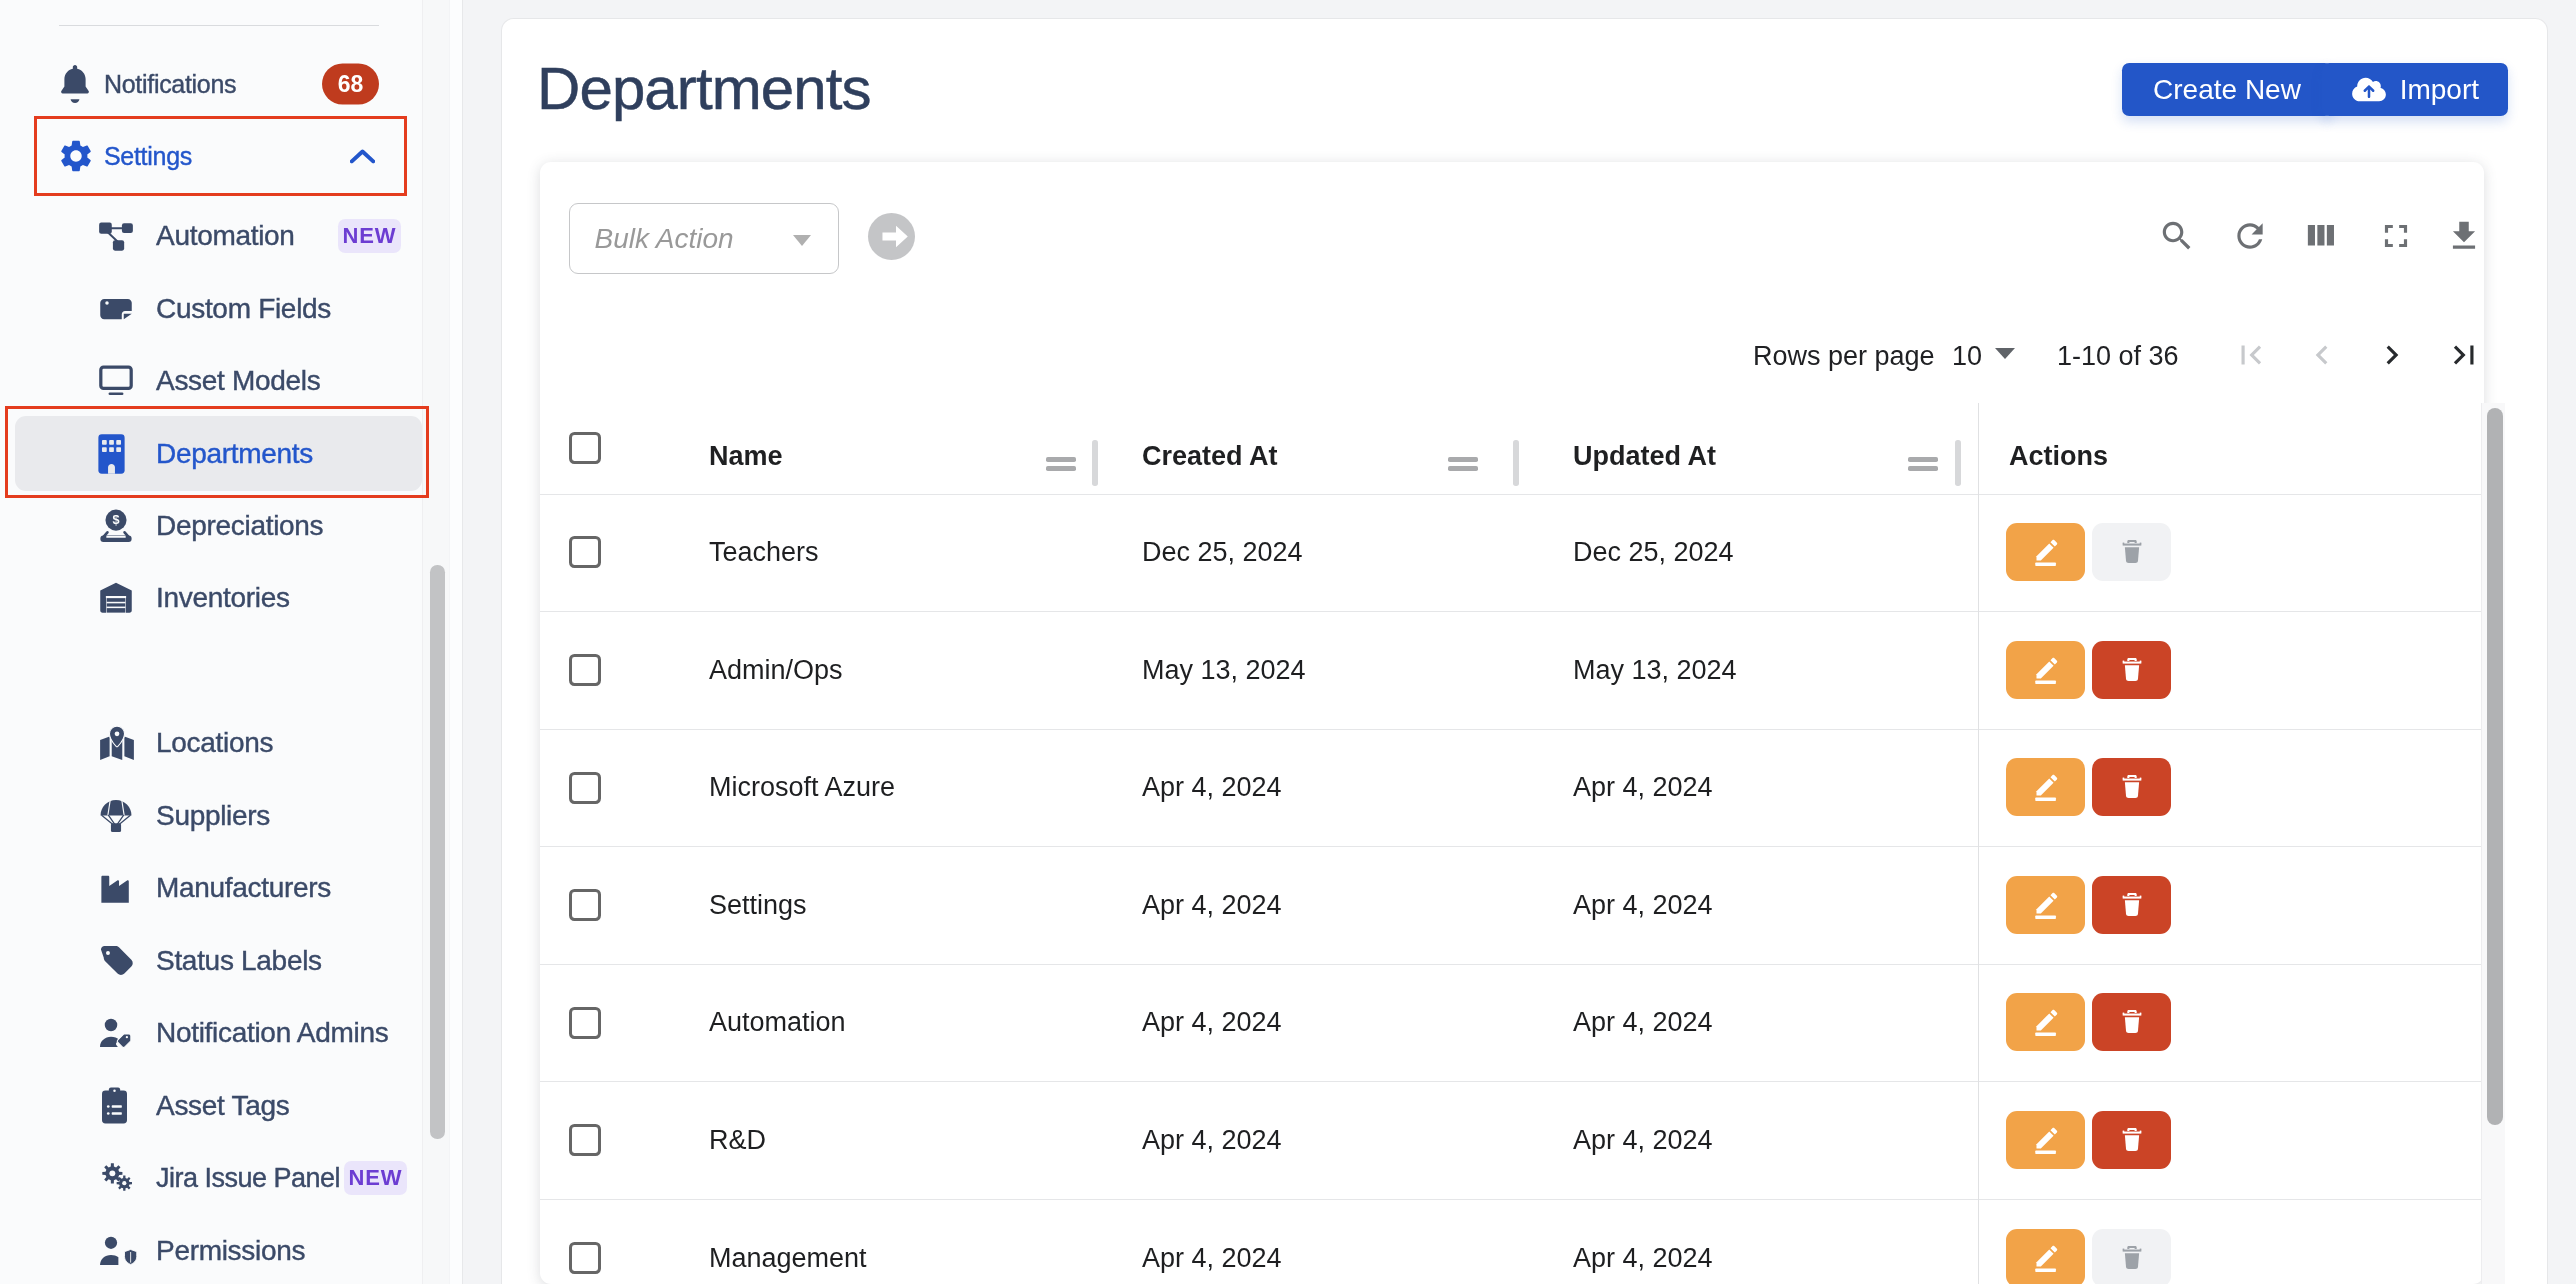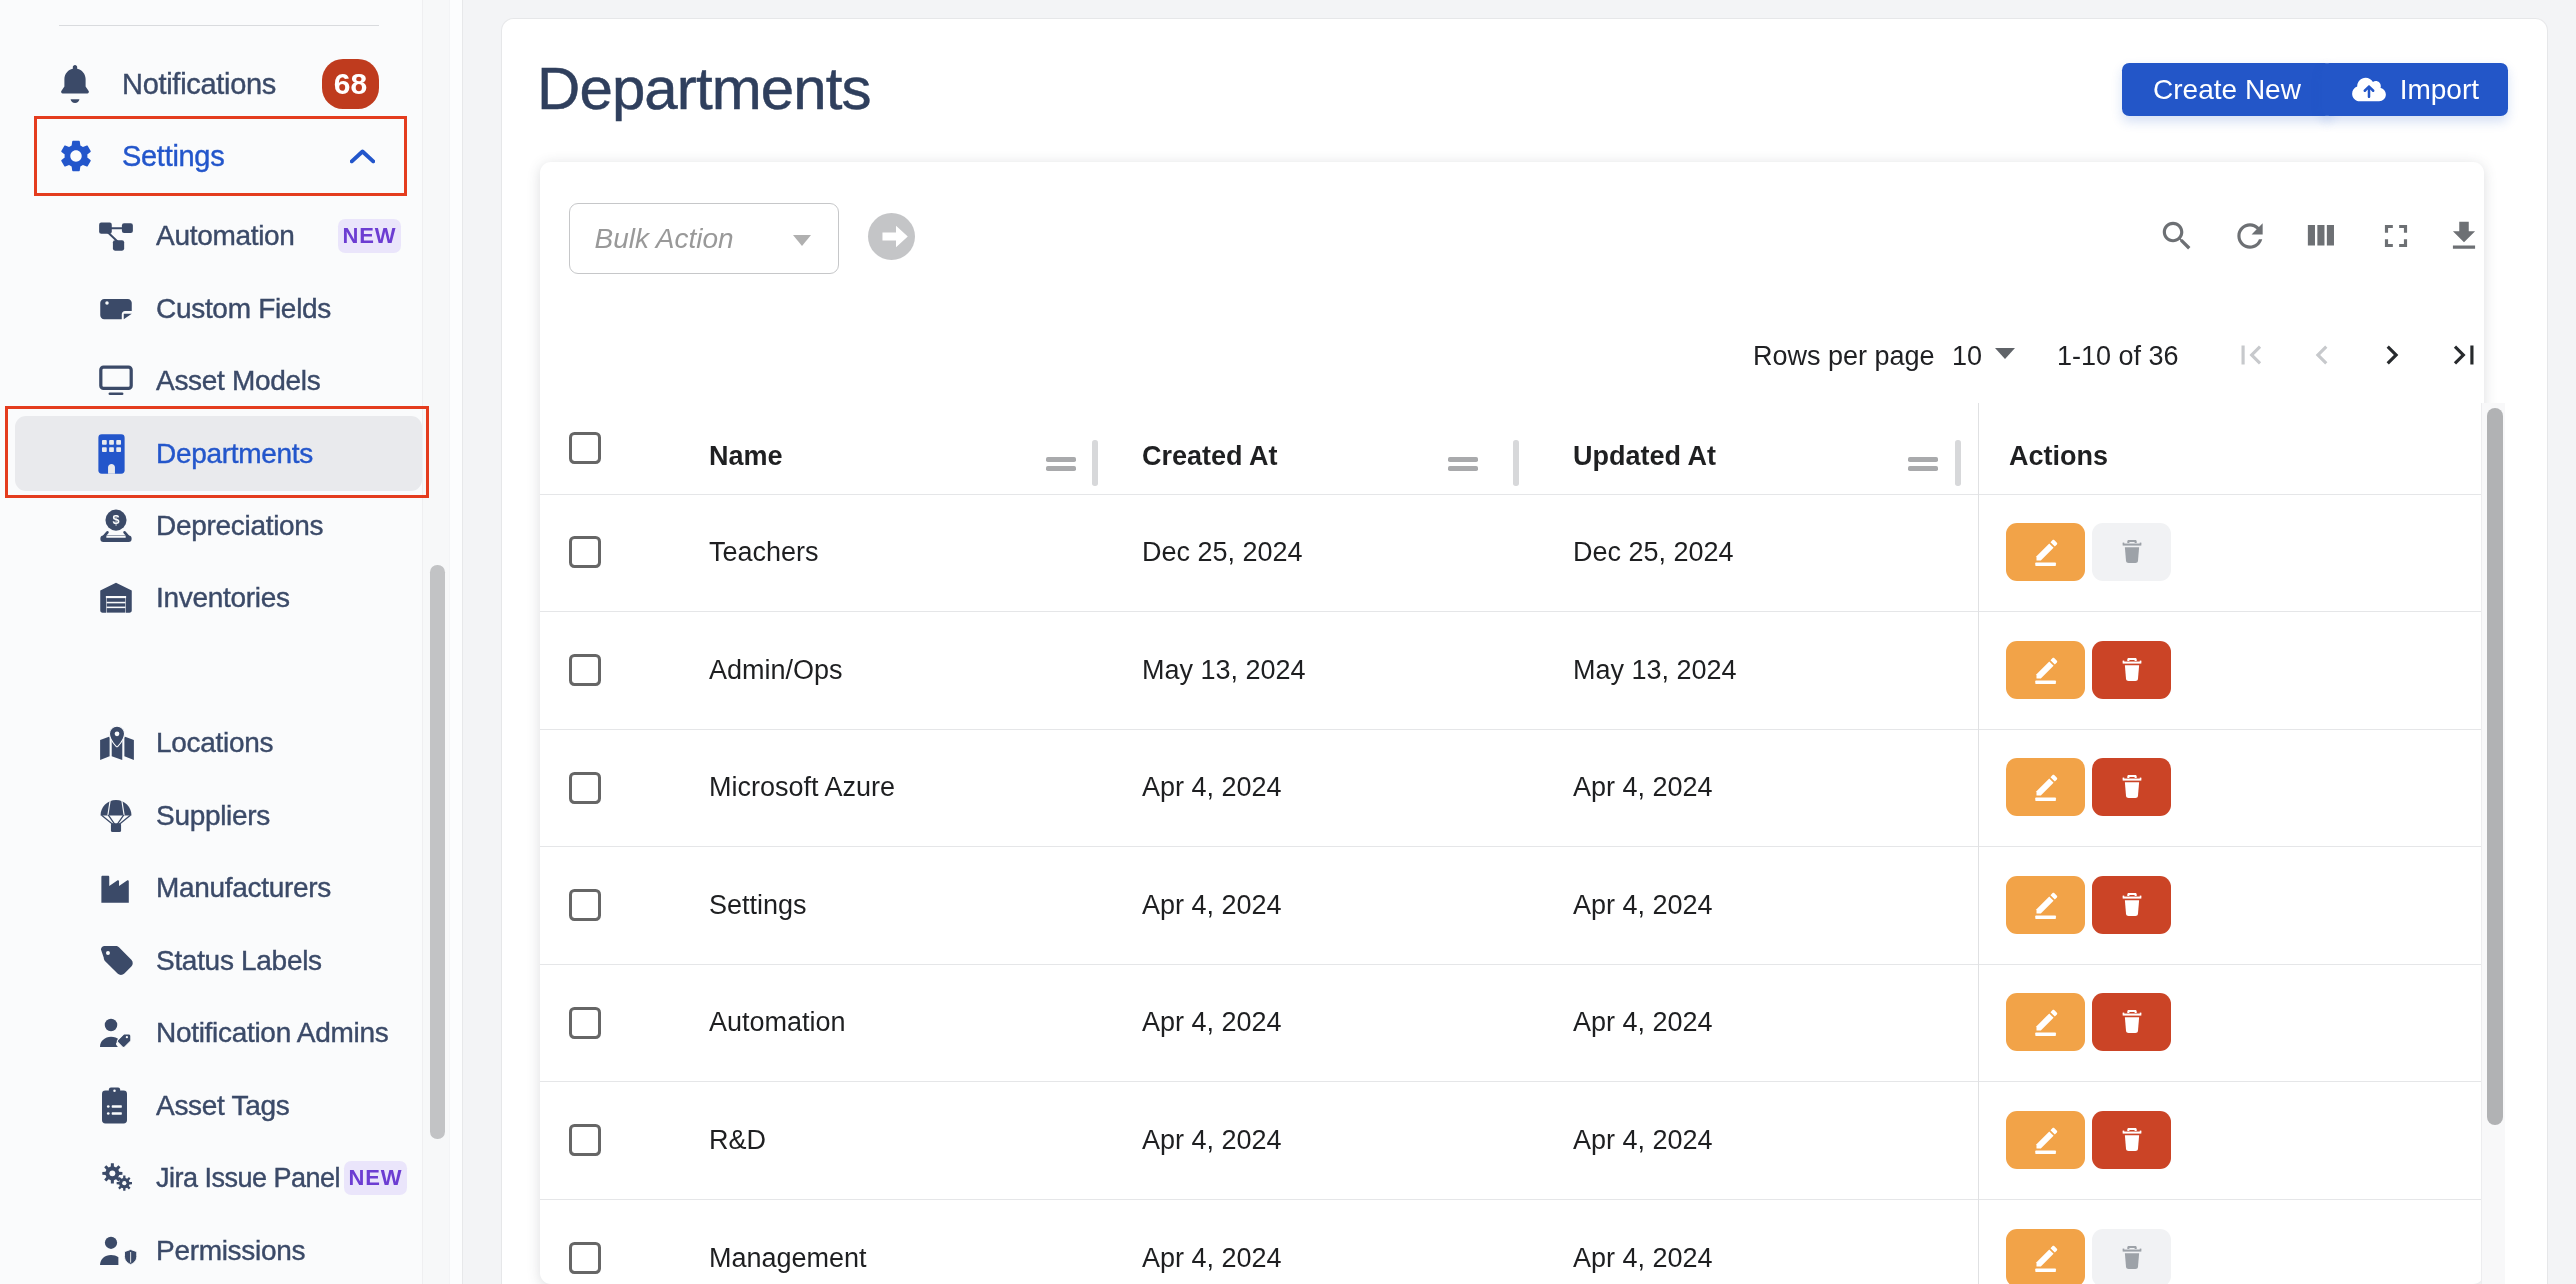--- a/index.html
+++ b/index.html
@@ -7,25 +7,25 @@
   body { font-family:"Liberation Sans",sans-serif; background:#f3f4f6; overflow:hidden; position:relative; }
   .abs { position:absolute; }
 
   
   #sidebar { position:absolute; left:0; top:0; width:449px; height:1284px; background:#fafbfc; border-right:0.9px solid #e9eaec; }
   #sb-track { position:absolute; left:422px; top:0; width:27px; height:1284px; background:#f7f8f9; border-left:0.9px solid #efeff1; }
   #sb-thumb { position:absolute; left:7.2px; top:565px; width:14.5px; height:574px; background:#c2c3c5; border-radius:7.2px; }
   #sb-divider { position:absolute; left:59px; top:25px; width:320px; height:0.9px; background:#d9dbde; }
   .nav { position:absolute; left:0; width:422px; height:72px; color:#3b4a68; }
   .nav svg { position:absolute; left:57px; top:50%; transform:translateY(-50%); }
-  .nav .lbl { position:absolute; left:122px; top:50%; transform:translateY(-50%); font-size:29px; font-weight:500; letter-spacing:-0.3px; -webkit-text-stroke:0.4px currentColor; white-space:nowrap; }
+  .nav .lbl { position:absolute; left:104px; top:50%; transform:translateY(-50%); font-size:25px; font-weight:500; letter-spacing:-0.3px; -webkit-text-stroke:0.4px currentColor; white-space:nowrap; }
   .nav.sub svg { left:98px; }
   .nav.sub .lbl { left:156px; font-size:28px; }
   .nav.blue { color:#2356cb; }
-  .badge68 { position:absolute; left:322px; top:50%; transform:translateY(-50%); width:57px; height:50px; border-radius:21px; background:#bf3b1e; color:#fff; font-size:30px; font-weight:bold; display:flex; align-items:center; justify-content:center; }
+  .badge68 { position:absolute; left:322px; top:50%; transform:translateY(-50%); width:57px; height:41px; border-radius:21px; background:#bf3b1e; color:#fff; font-size:23px; font-weight:bold; display:flex; align-items:center; justify-content:center; }
   .newbadge { position:absolute; left:338px; top:50%; transform:translateY(-50%); width:63px; height:34px; border-radius:7.2px; background:#eae5fb; color:#6c3dd2; font-size:22px; font-weight:bold; letter-spacing:0.9px; display:flex; align-items:center; justify-content:center; }
   .selbg { position:absolute; left:15.4px; top:416px; width:407px; height:75px; border-radius:11px; background:#e9eaed; }
   .redbox { position:absolute; border:3.6px solid #e43c1e; }
 
   
   #gapstrip { position:absolute; left:450px; top:0; width:12.7px; height:1284px; background:#fcfdfe; border-right:0.9px solid #e7e8ea; }
   #card { position:absolute; left:501px; top:18px; width:2047px; height:1266px; background:#fff; border:0.9px solid #e6e7e9; border-bottom:none; border-radius:12.7px 12.7px 0 0; }
   #title { position:absolute; left:537px; top:54px; font-size:60px; font-weight:500; letter-spacing:-0.9px; -webkit-text-stroke:0.5px #2f3f5d; color:#2f3f5d; }
   .topbtn { position:absolute; top:63px; height:53px; border-radius:7.2px; background:#2356c8; color:#fff; font-size:28px; font-weight:500; display:flex; align-items:center; justify-content:center; box-shadow:0 5.4px 11px rgba(35,86,200,0.18); }
   #btn-create { left:2122px; width:210px; }

